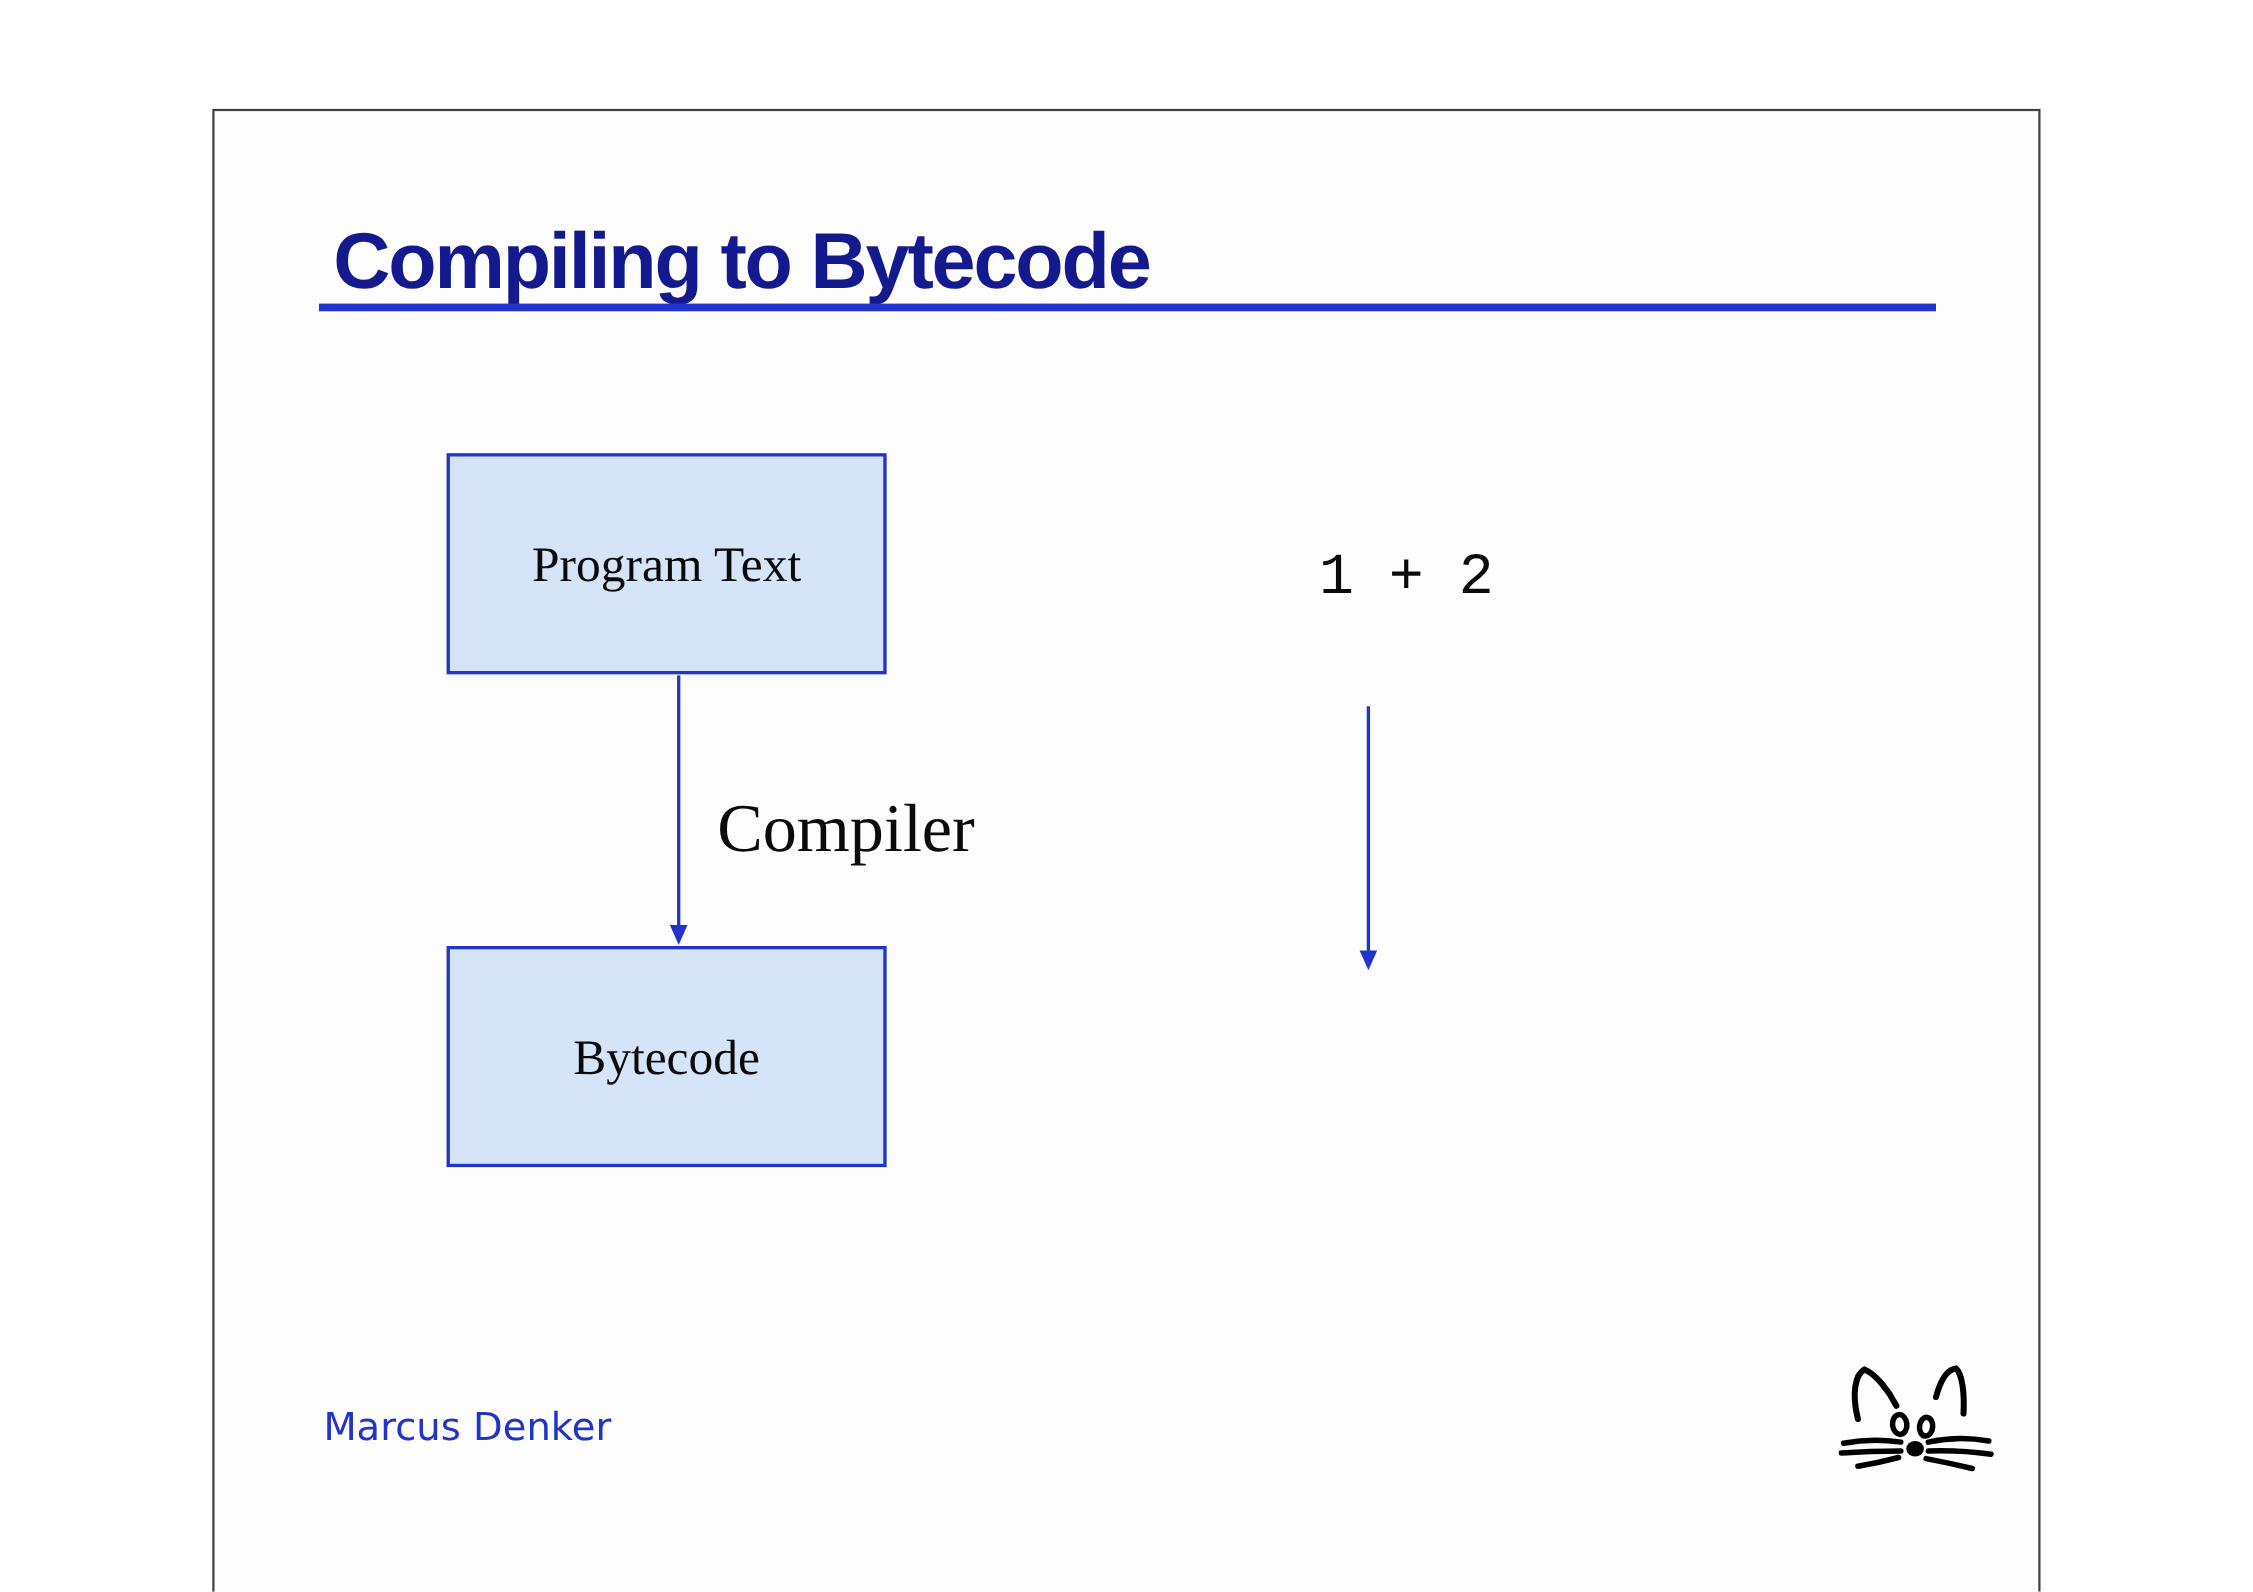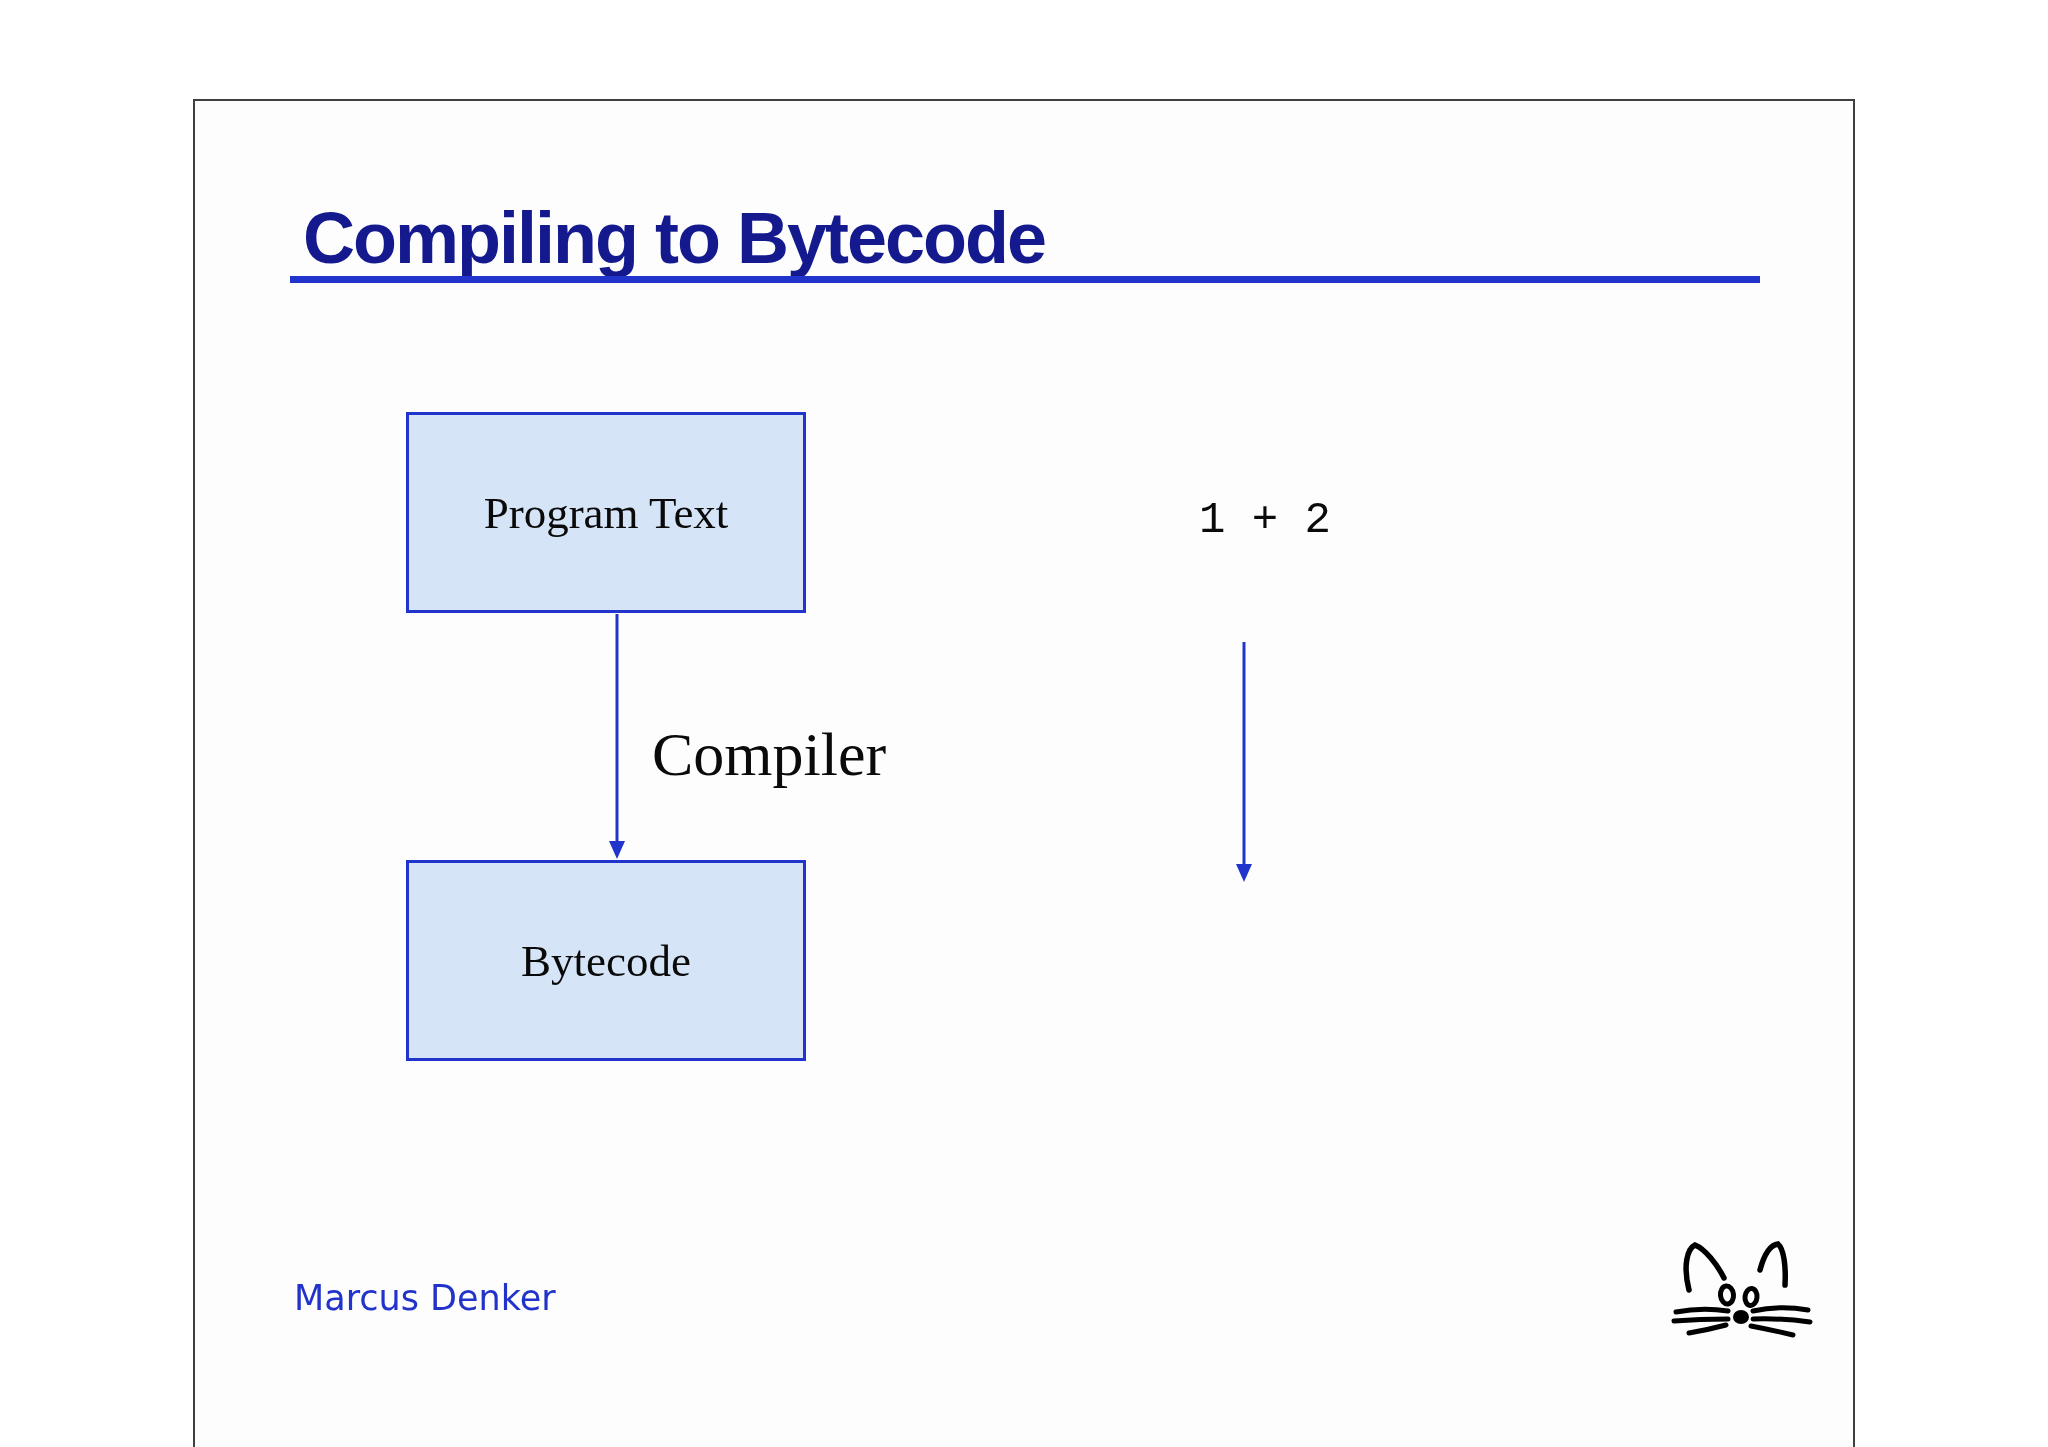--- a/index.html
+++ b/index.html
@@ -80,21 +80,21 @@
     top: 616px;
     font-family: "Liberation Serif", serif;
     font-size: 62px;
     line-height: 1.2;
     color: var(--text, #0a0a0a);
     white-space: nowrap;
   }
   .code-text {
     position: absolute;
     font-family: "Liberation Mono", "DejaVu Sans Mono", monospace;
-    font-size: 44px;
+    font-size: 53px;
     line-height: 1.2;
     color: var(--text, #0a0a0a);
     white-space: pre;
   }
   .example-source { left: 1004px; top: 393px; }
   .example-result { left: 905px;  top: 840px; }
   .author-name {
     position: absolute;
     left: 99px;
     top: 1176px;

